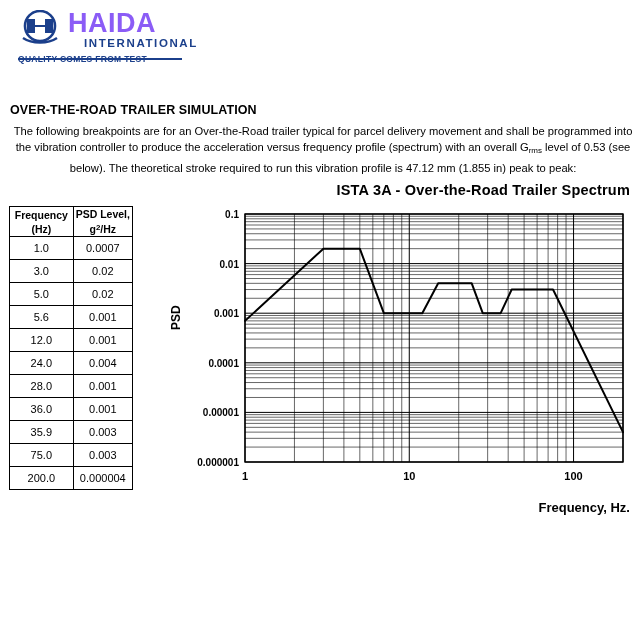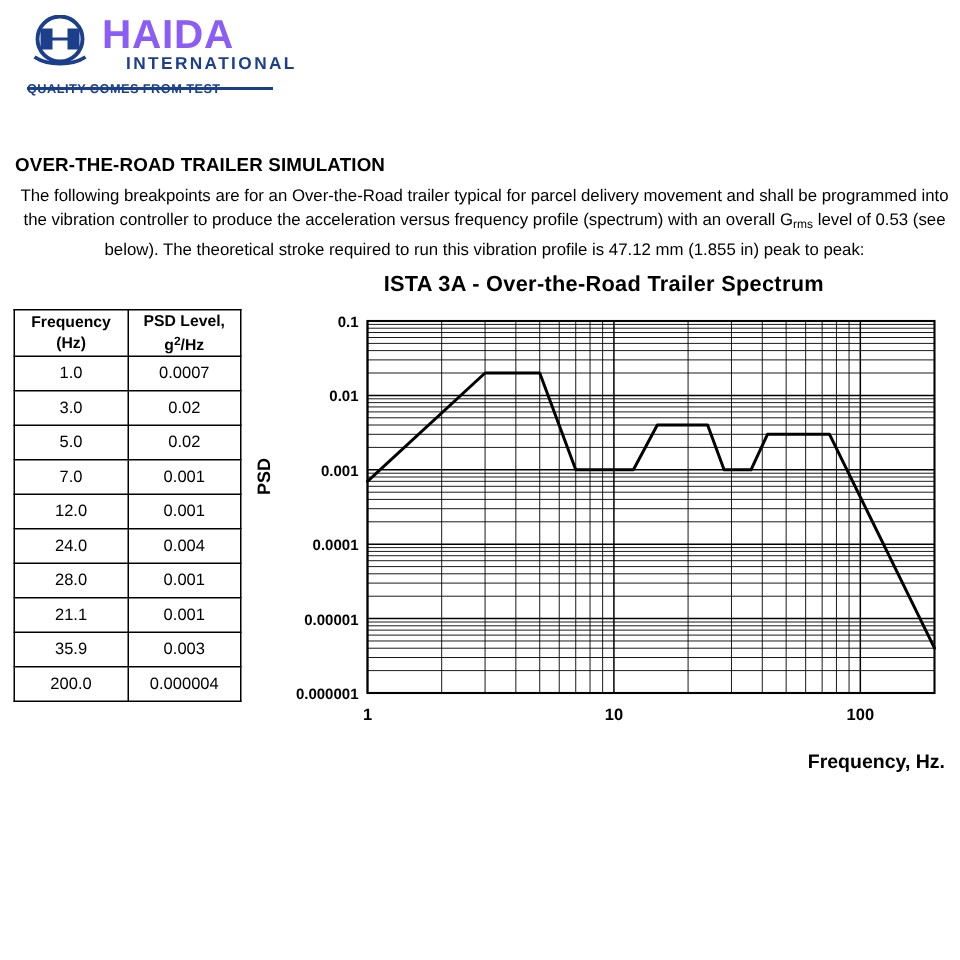--- a/index.html
+++ b/index.html
@@ -89,21 +89,21 @@
     font-size: 8px;
     vertical-align: -2px;
   }
 
   
   .data-table {
     position: absolute;
     left: 9px;
     top: 206px;
     border-collapse: collapse;
-    width: 152px;
+    width: 124px;
     font-size: 11px;
     border-radius: 26px;
   }
   .data-table th, .data-table td {
     border: 1px solid #000;
     text-align: center;
     padding: 2px 0 2px 0;
     height: 18px;
     line-height: 13px;
   }
@@ -125,21 +125,21 @@
     left: 175px;
     top: 182px;
     width: 455px;
     height: 340px;
   }
   .chart-title {
     position: absolute;
     left: 0;
     top: 0;
     width: 455px;
-    text-align: center;
+    text-align: right;
     font-size: 14.5px;
     font-weight: bold;
     letter-spacing: 0.2px;
   }
   .chart-svg {
     position: absolute;
     left: 0;
     top: 18px;
   }
   .axis-label-y {
@@ -210,41 +210,45 @@
       </tr>
     <tr>
         <td>3.0</td>
         <td>0.02</td>
       </tr>
     <tr>
         <td>5.0</td>
         <td>0.02</td>
       </tr>
     <tr>
-        <td>7.0</td>
+        <td>5.6</td>
         <td>0.001</td>
       </tr>
     <tr>
         <td>12.0</td>
         <td>0.001</td>
       </tr>
     <tr>
         <td>24.0</td>
         <td>0.004</td>
       </tr>
     <tr>
         <td>28.0</td>
         <td>0.001</td>
       </tr>
     <tr>
-        <td>21.1</td>
+        <td>36.0</td>
         <td>0.001</td>
       </tr>
     <tr>
         <td>35.9</td>
+        <td>0.003</td>
+      </tr>
+    <tr>
+        <td>75.0</td>
         <td>0.003</td>
       </tr>
     <tr>
         <td>200.0</td>
         <td>0.000004</td>
       </tr>
   </tbody>
 </table>
 
 <div class="chart-wrap">

